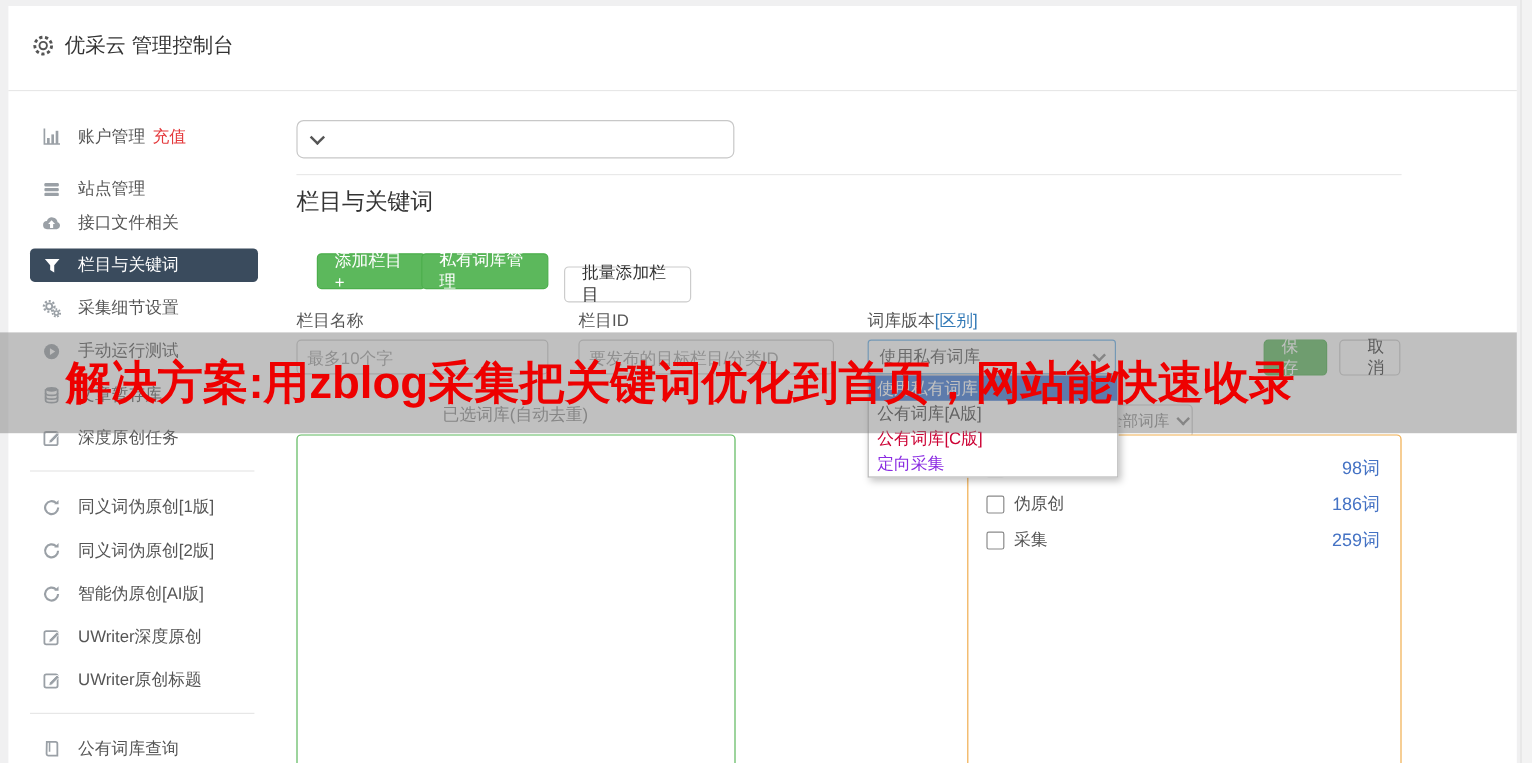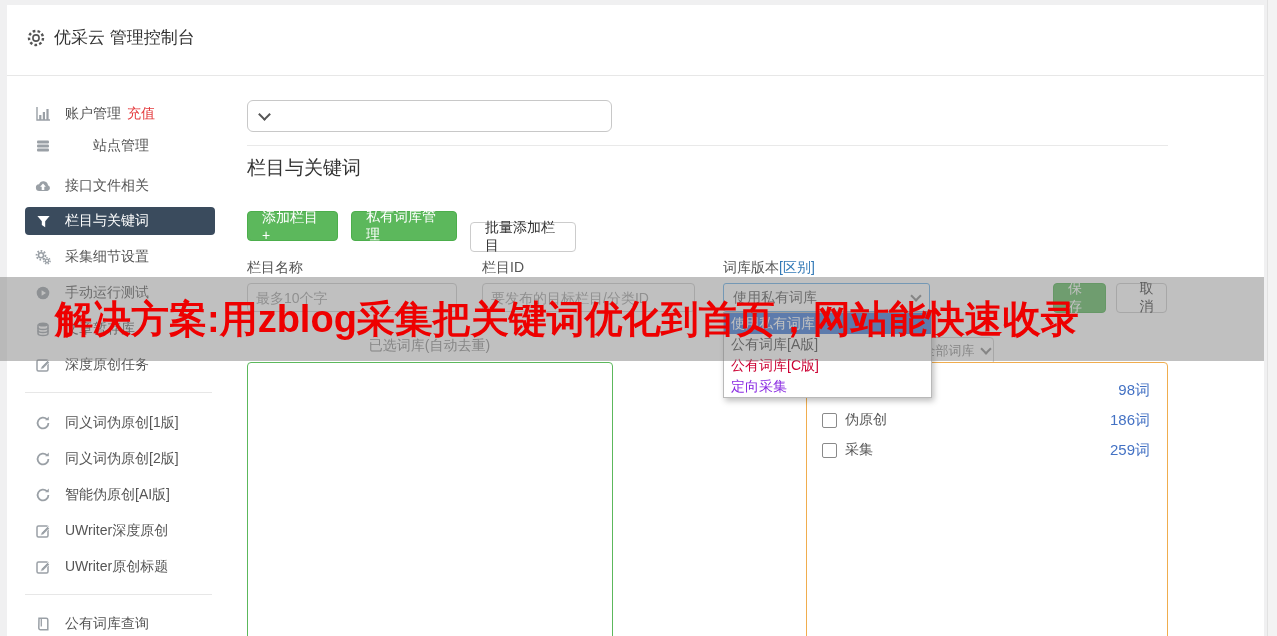--- a/index.html
+++ b/index.html
@@ -27,21 +27,21 @@
   #site-select{left:247px;top:100px;width:365px;height:32px;border:1px solid #c8c8c8;border-radius:6px;background:#fff;
     font-size:15px;color:#333;display:flex;align-items:center;box-sizing:border-box;padding:0 12px;cursor:pointer;}
   #site-select .txt{flex:1;}
   .chev{display:inline-block;width:7px;height:7px;border-right:2px solid #555;border-bottom:2px solid #555;transform:rotate(45deg);margin-top:-4px;}
   .chev.sm{width:6px;height:6px;border-color:#888;}
   #main-divider{left:247px;top:145px;width:921px;height:0;border-top:1px solid #e9e9e9;}
   #page-title{left:247px;top:155px;font-size:19px;color:#333;}
   .btn{height:30px;border-radius:4px;font-size:14px;display:flex;align-items:center;justify-content:center;box-sizing:border-box;cursor:pointer;padding:0 14px;}
   .btn-green{background:#5cb85c;border:1px solid #4cae4c;color:#fff;}
   .btn-white{background:#fff;border:1px solid #ccc;color:#333;}
-  #btn-add{left:247px;top:211px;width:91px;}
+  #btn-add{left:264px;top:211px;width:91px;}
   #btn-priv{left:351px;top:211px;width:106px;}
   #btn-batch{left:470px;top:222px;width:106px;}
   .fld-label{top:259px;font-size:14px;color:#555;}
   .fld-label a{color:#337ab7;text-decoration:none;}
   .inp{top:283px;height:29px;border:1px solid #ccc;border-radius:4px;box-sizing:border-box;font-size:14px;color:#333;
     padding:10px 8px;font-family:"Liberation Sans","DejaVu Sans",sans-serif;background:#fff;}
   .inp::placeholder{color:#9e9e9e;opacity:1;}
   #inp-name{left:247px;width:210px;}
   #inp-id{left:482px;width:213px;}
   #lex-select{left:723px;top:283px;width:207px;height:29px;border:1px solid #66afe9;border-radius:3px;background:#fff;
@@ -88,21 +88,21 @@
     <svg width="16" height="16" viewBox="0 0 16 16">
         <path d="M2 1v13h13" stroke="#9aa0a6" stroke-width="1.4" fill="none"></path>
         <rect x="4.2" y="9" width="2.2" height="5" fill="#9aa0a6"></rect>
         <rect x="7.8" y="6" width="2.2" height="8" fill="#9aa0a6"></rect>
         <rect x="11.4" y="3" width="2.2" height="11" fill="#9aa0a6"></rect>
       </svg>
   </span>
   <span class="lbl">账户管理</span>
   <span class="badge-red">充值</span>
 </div>
-<div class="abs side-item" style="top:132px;gap:28px;">
+<div class="abs side-item" style="top:144px;">
   <span class="ic">
     <svg width="16" height="16" viewBox="0 0 16 16" fill="#9aa0a6">
         <rect x="2" y="2.6" width="12" height="2.8" rx="1"></rect>
         <rect x="2" y="6.6" width="12" height="2.8" rx="1"></rect>
         <rect x="2" y="10.6" width="12" height="2.8" rx="1"></rect>
       </svg>
   </span>
   <span class="lbl">站点管理</span>
 </div>
 <div class="abs side-item" style="top:172px;">

